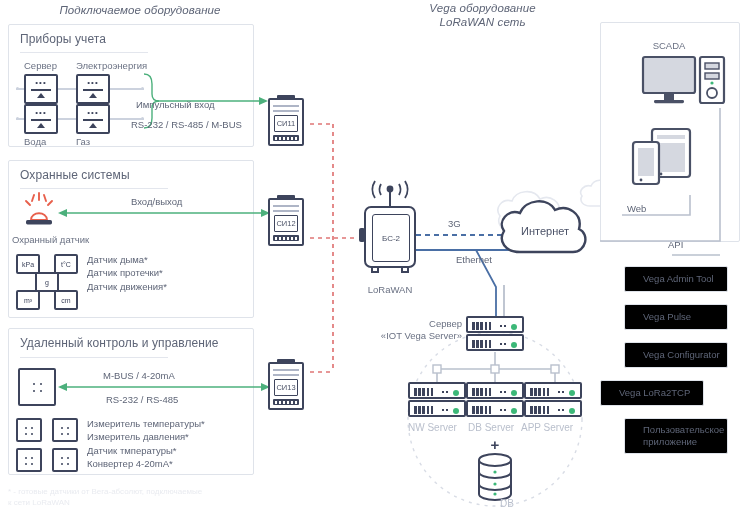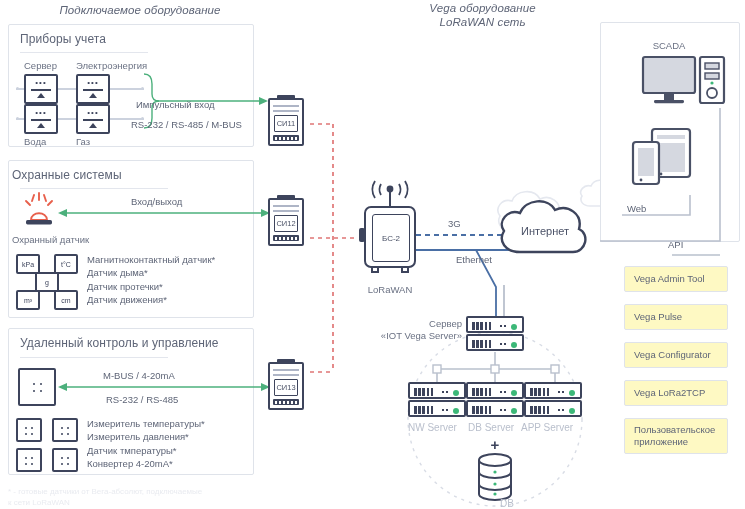--- a/index.html
+++ b/index.html
@@ -87,22 +87,22 @@
   .rack .slots{position:absolute;left:4px;top:4px;display:flex;gap:1.6px;}
   .rack .slots b{width:2.6px;height:8px;background:#3d445c;display:block;}
   .rack .dd{position:absolute;right:14px;top:6.5px;width:8px;height:2px;
     background:repeating-linear-gradient(to right,#3d445c 0 2px,transparent 2px 4px);}
   .rack .led{position:absolute;right:5px;top:5.5px;width:6px;height:6px;border-radius:50%;background:#3cb878;}
 
   .cyl{position:absolute;width:38px;height:46px;}
 
   
   .chip{
-    position:absolute;border:1px solid #dfe3ea;border-radius:2px;background:#fef9c3;
-    display:flex;align-items:center;padding-left:9px;
+    position:absolute;border:1px solid #dfe3ea;border-radius:2px;background:#000000;
+    display:flex;align-items:center;padding-left:18px;
     font-size:9.5px;color:#5e6577;line-height:12px;box-sizing:border-box;
   }
 
   .dev-label{position:absolute;font-size:9.5px;color:#6a7183;text-align:center;white-space:nowrap;}
   .grey-label{position:absolute;font-size:10px;color:#b9bfcc;white-space:nowrap;}
   .foot{position:absolute;font-size:8px;color:#e9ebf0;line-height:11px;white-space:nowrap;}
   svg{overflow:visible;}
 </style>
 </head>
 <body>
@@ -154,21 +154,21 @@
 
   <svg class="abs" style="left:142px;top:70px;width:130px;height:60px;">
     <path d="M2,4 Q10,4 10,14 L10,24 Q10,31 17,31 Q10,31 10,38 L10,48 Q10,58 2,58" fill="none" stroke="#4cb07c" stroke-width="1.4"></path>
     <line x1="14" y1="31" x2="118" y2="31" stroke="#4cb07c" stroke-width="1.4"></line>
     <polygon points="126,31 117,27 117,35" fill="#4cb07c"></polygon>
   </svg>
   <div class="link-label" style="left:136px;top:88px;margin-top:11px;">Импульсный вход</div>
   <div class="link-label" style="left:131px;top:119px;">RS-232 / RS-485 / M-BUS</div>
 
   <div class="panel" style="left:8px;top:160px;width:244px;height:156px;"></div>
-  <div class="panel-title" style="left:12px;top:168px;">Охранные системы</div>
+  <div class="panel-title" style="left:20px;top:168px;">Охранные системы</div>
   <div class="panel-rule" style="left:20px;top:188px;width:148px;"></div>
 
   <svg class="abs" style="left:20px;top:192px;width:38px;height:38px;">
     <g stroke="#e8604c" stroke-width="1.9" stroke-linecap="round" fill="none">
       <line x1="14" y1="3" x2="12" y2="9"></line>
       <line x1="19" y1="1" x2="19" y2="8"></line>
       <line x1="24" y1="3" x2="26" y2="9"></line>
       <line x1="6" y1="9" x2="10" y2="13"></line>
       <line x1="32" y1="9" x2="28" y2="13"></line>
     </g>
@@ -184,21 +184,20 @@
   </svg>
   <div class="link-label" style="left:131px;top:196px;">Вход/выход</div>
 
   <div class="cell" style="left:16px;top:254px;width:24px;height:20px;">kPa</div>
   <div class="cell" style="left:54px;top:254px;width:24px;height:20px;">t°C</div>
   <div class="cell" style="left:35px;top:272px;width:24px;height:20px;">g</div>
   <div class="cell" style="left:16px;top:290px;width:24px;height:20px;">m³</div>
   <div class="cell" style="left:54px;top:290px;width:24px;height:20px;">cm</div>
 
   <div class="abs" style="left:87px;top:253px;">
-    <div class="list-line">Магнитноконтактный датчик*</div>
     <div class="list-line">Датчик дыма*</div>
     <div class="list-line">Датчик протечки*</div>
     <div class="list-line">Датчик движения*</div>
   </div>
 
   <div class="panel" style="left:8px;top:328px;width:244px;height:145px;"></div>
   <div class="panel-title" style="left:20px;top:336px;">Удаленный контроль и управление</div>
   <div class="panel-rule" style="left:20px;top:357px;width:148px;"></div>
 
   <div class="dotbox" style="left:18px;top:368px;width:38px;height:38px;">
@@ -491,16 +490,16 @@
 
   <svg class="abs" style="left:596px;top:105px;width:148px;height:152px;">
     <path d="M124,3 L124,136 L4,136" fill="none" stroke="#b9c0cd" stroke-width="1.6"></path>
     <path d="M94,90 L94,110 L26,110" fill="none" stroke="#b9c0cd" stroke-width="1.6"></path>
     <path d="M76,150 L124,150" fill="none" stroke="#b9c0cd" stroke-width="1.6"></path>
   </svg>
 
   <div class="chip" style="left:624px;top:266px;width:104px;height:26px;">Vega Admin Tool</div>
   <div class="chip" style="left:624px;top:304px;width:104px;height:26px;">Vega Pulse</div>
   <div class="chip" style="left:624px;top:342px;width:104px;height:26px;">Vega Configurator</div>
-  <div class="chip" style="left:624px;top:380px;width:104px;height:26px;">Vega LoRa2TCP</div>
+  <div class="chip" style="left:600px;top:380px;width:104px;height:26px;">Vega LoRa2TCP</div>
   <div class="chip" style="left:624px;top:418px;width:104px;height:36px;line-height:12.5px;padding-right:6px;">Пользовательское приложение</div>
 
 </div>
 
 </body></html>

